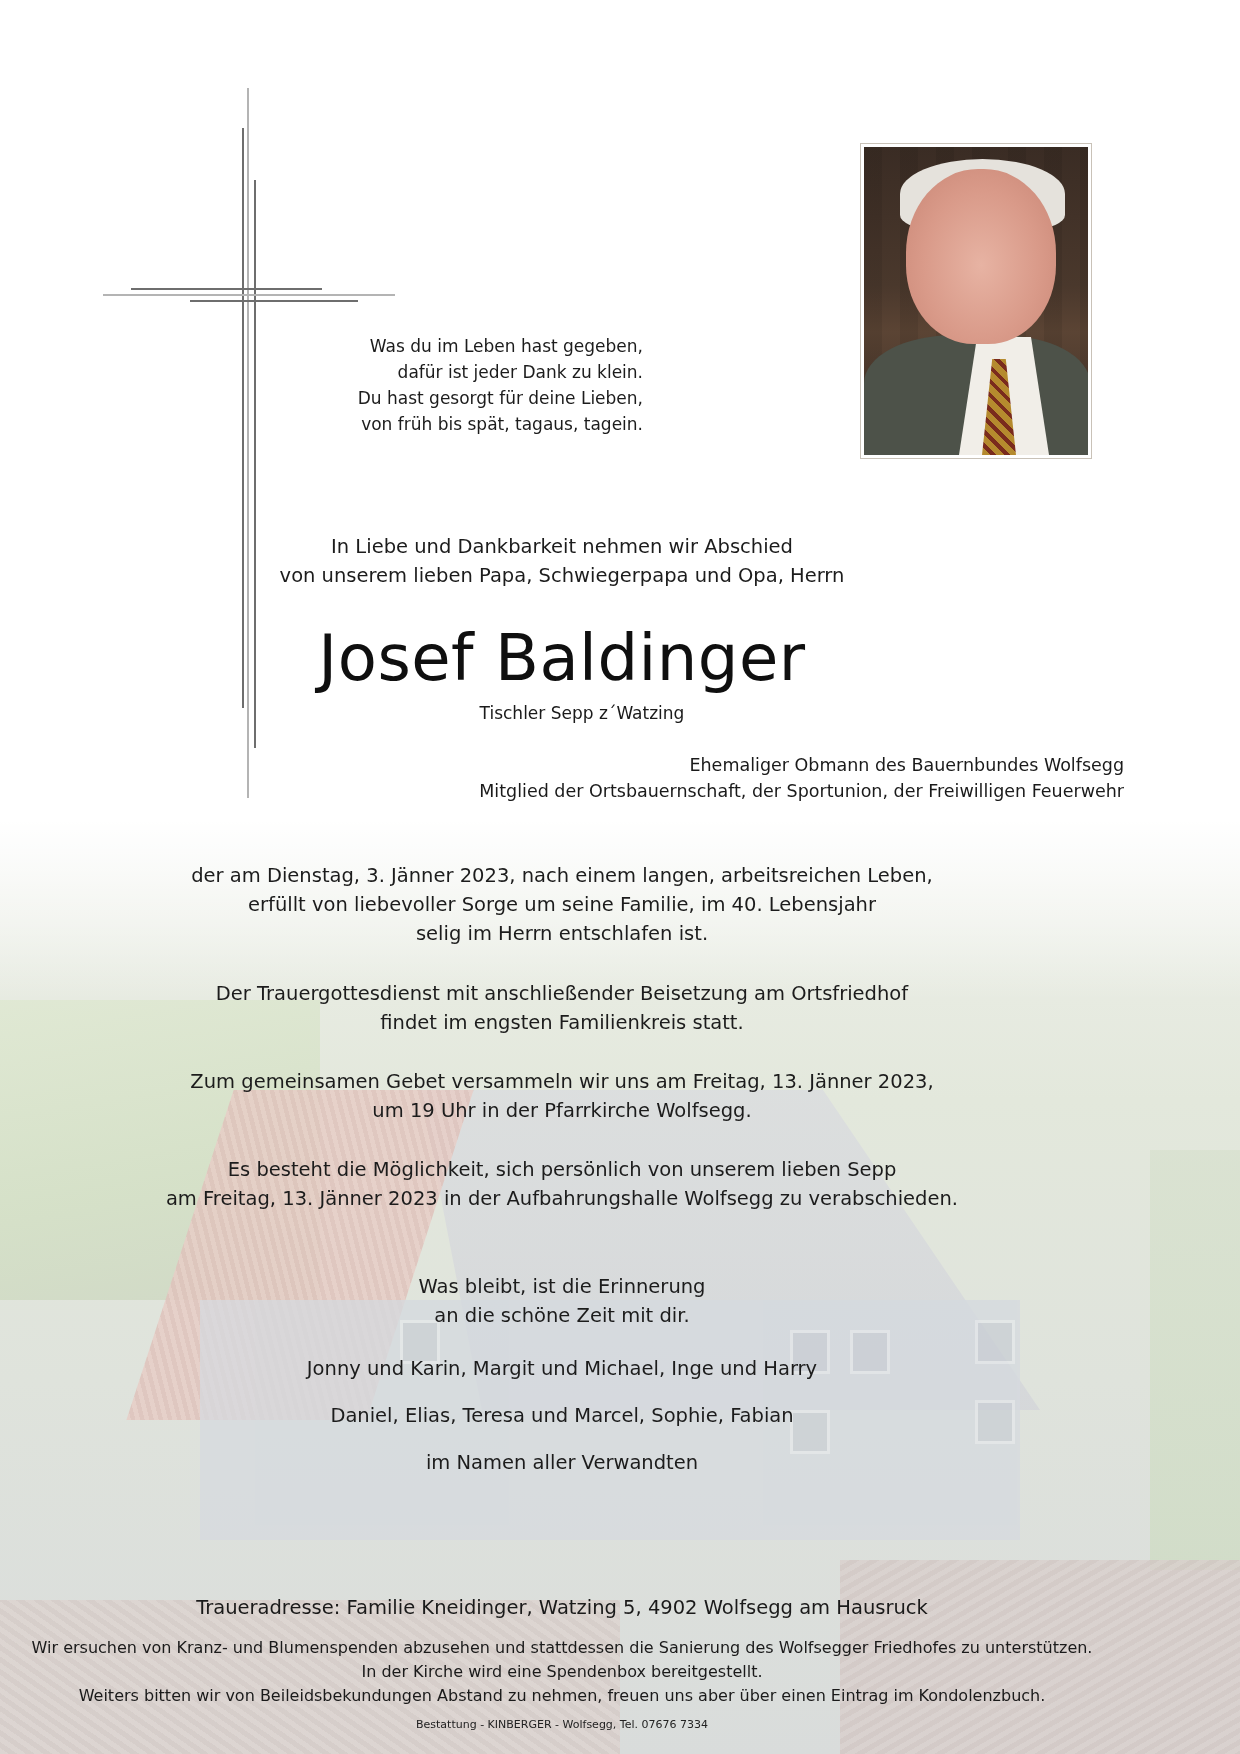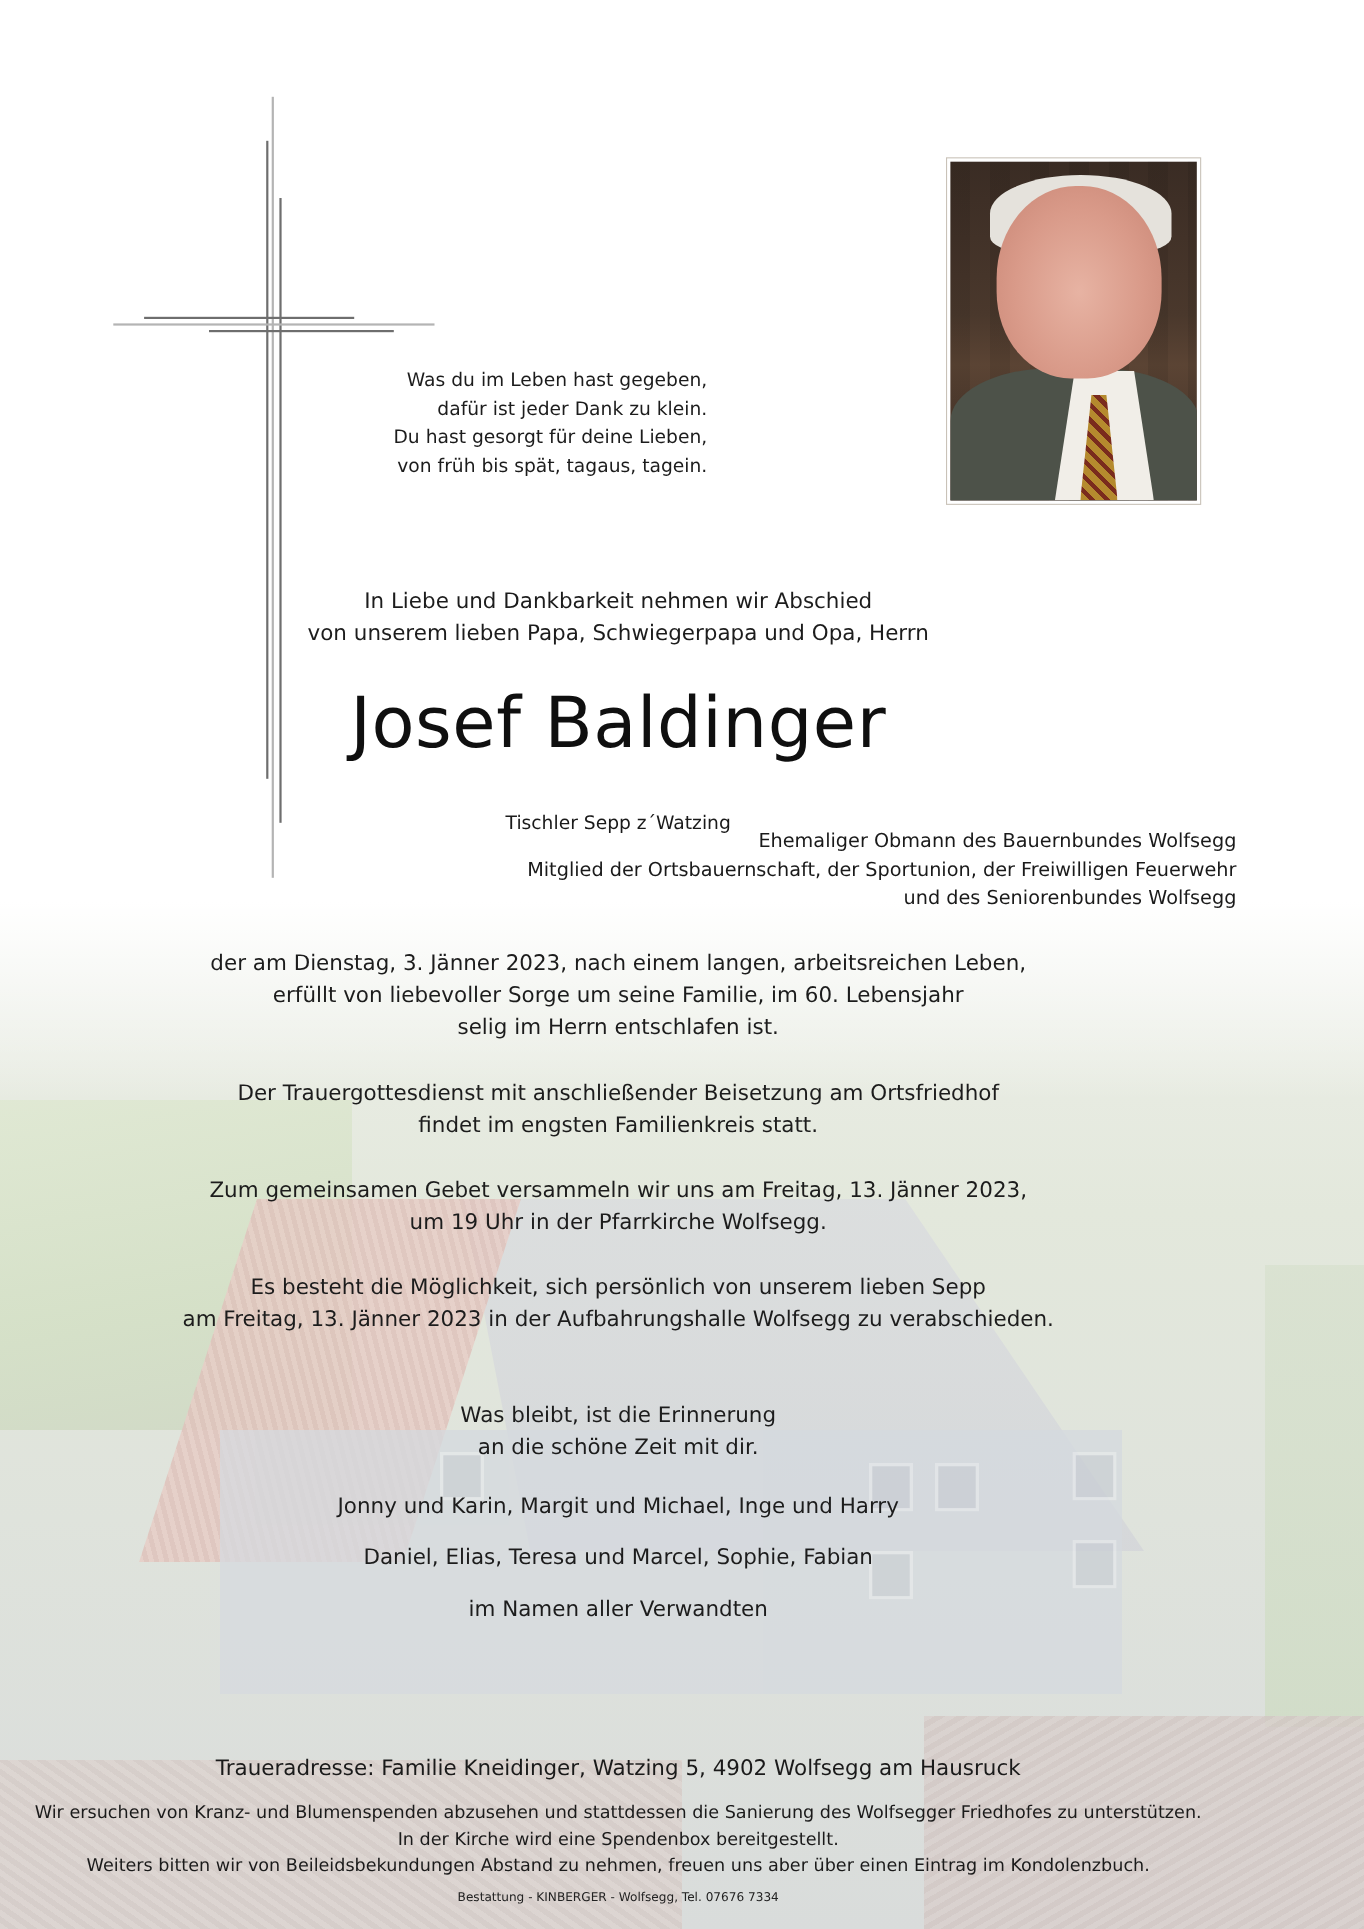--- a/index.html
+++ b/index.html
@@ -66,21 +66,21 @@
 
     
     .poem {
       position: absolute; left: 303px; top: 333px; width: 340px;
       font-size: 17px; line-height: 26px; color: #1c1c1c; text-align: right;
     }
     .center { position: absolute; left: 0; width: 1124px; text-align: center; }
     .p { font-size: 19.5px; line-height: 29px; color: #1c1c1c; }
     .intro { top: 532px; }
     .name { top: 618px; font-size: 64px; line-height: 80px; letter-spacing: 0.5px; color: #0f0f0f; }
-    .nickname { top: 736px; font-size: 17px; line-height: 26px; }
+    .nickname { top: 700px; font-size: 17px; line-height: 26px; padding-left: 20px; }
     .roles { top: 752px; font-size: 17.5px; line-height: 26px; text-align: right; }
     .death { top: 861px; }
     .service { top: 979px; }
     .prayer { top: 1067px; }
     .viewing { top: 1155px; }
     .quote { top: 1272px; }
     .fam1 { top: 1354px; }
     .fam2 { top: 1401px; }
     .fam3 { top: 1448px; }
     .addr { top: 1594px; font-size: 19.5px; line-height: 28px; }
@@ -138,26 +138,25 @@
   <div>In Liebe und Dankbarkeit nehmen wir Abschied</div>
   <div>von unserem lieben Papa, Schwiegerpapa und Opa, Herrn</div>
 </div>
 
 <div class="center name">Josef Baldinger</div>
 <div class="center nickname">Tischler Sepp z´Watzing</div>
 
 <div class="center roles">
   <div>Ehemaliger Obmann des Bauernbundes Wolfsegg</div>
   <div>Mitglied der Ortsbauernschaft, der Sportunion, der Freiwilligen Feuerwehr</div>
-  <div>und des Seniorenbundes Wolfsegg</div>
 </div>
 
 <div class="center p death">
   <div>der am Dienstag, 3. Jänner 2023, nach einem langen, arbeitsreichen Leben,</div>
-  <div>erfüllt von liebevoller Sorge um seine Familie, im 60. Lebensjahr</div>
+  <div>erfüllt von liebevoller Sorge um seine Familie, im 40. Lebensjahr</div>
   <div>selig im Herrn entschlafen ist.</div>
 </div>
 
 <div class="center p service">
   <div>Der Trauergottesdienst mit anschließender Beisetzung am Ortsfriedhof</div>
   <div>findet im engsten Familienkreis statt.</div>
 </div>
 
 <div class="center p prayer">
   <div>Zum gemeinsamen Gebet versammeln wir uns am Freitag, 13. Jänner 2023,</div>

